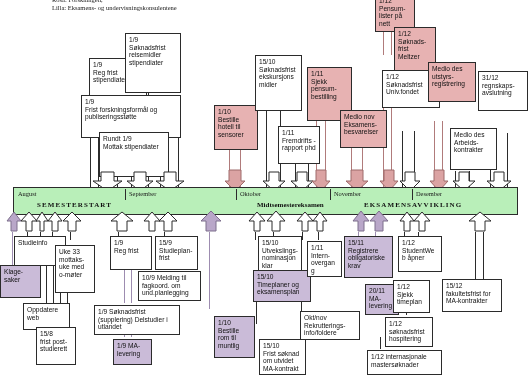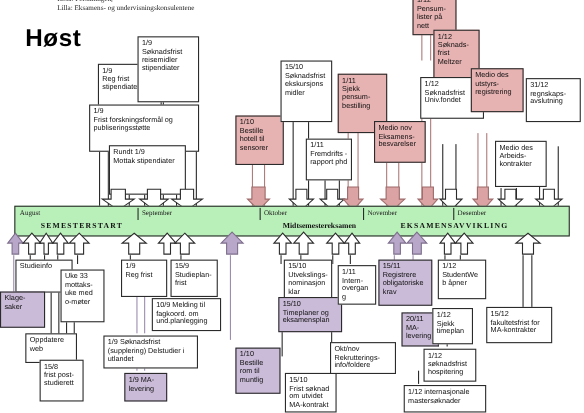--- a/index.html
+++ b/index.html
@@ -68,21 +68,20 @@
   .arr svg{display:block;overflow:visible;}
 </style>
 </head>
 <body>
 
 <div id="stage">
 
   <div class="legend" style="left:52px;top:-4px;">Rosa: Forskningen,</div>
   <div class="legend" style="left:52px;top:4px;">Lilla: Eksamens- og undervisningskonsulentene</div>
 
-  <div class="title" style="left:23px;top:22px;">Høst</div>
 
   <div class="ln v" style="left:98px;top:101px;height:90px;"></div>
   <div class="ln v" style="left:117px;top:101px;height:90px;"></div>
 
   <div class="ln v" style="left:131px;top:92px;height:99px;"></div>
   <div class="ln v" style="left:148px;top:92px;height:99px;"></div>
 
   <div class="ln v" style="left:90px;top:137px;height:54px;"></div>
   <div class="ln v" style="left:178px;top:137px;height:54px;"></div>
 

